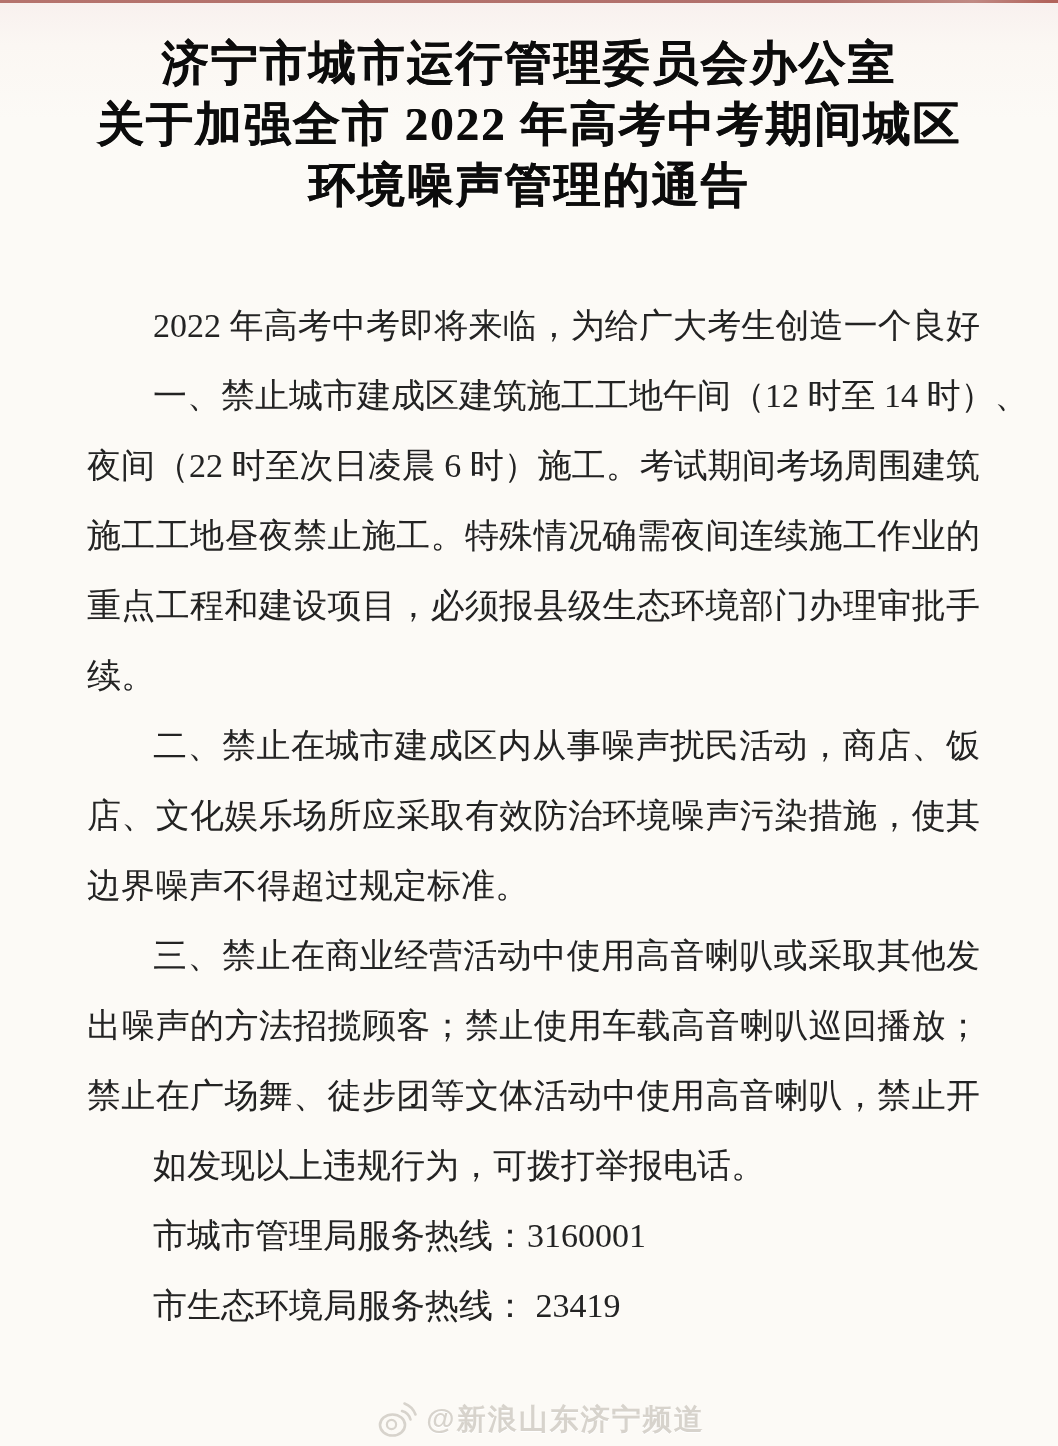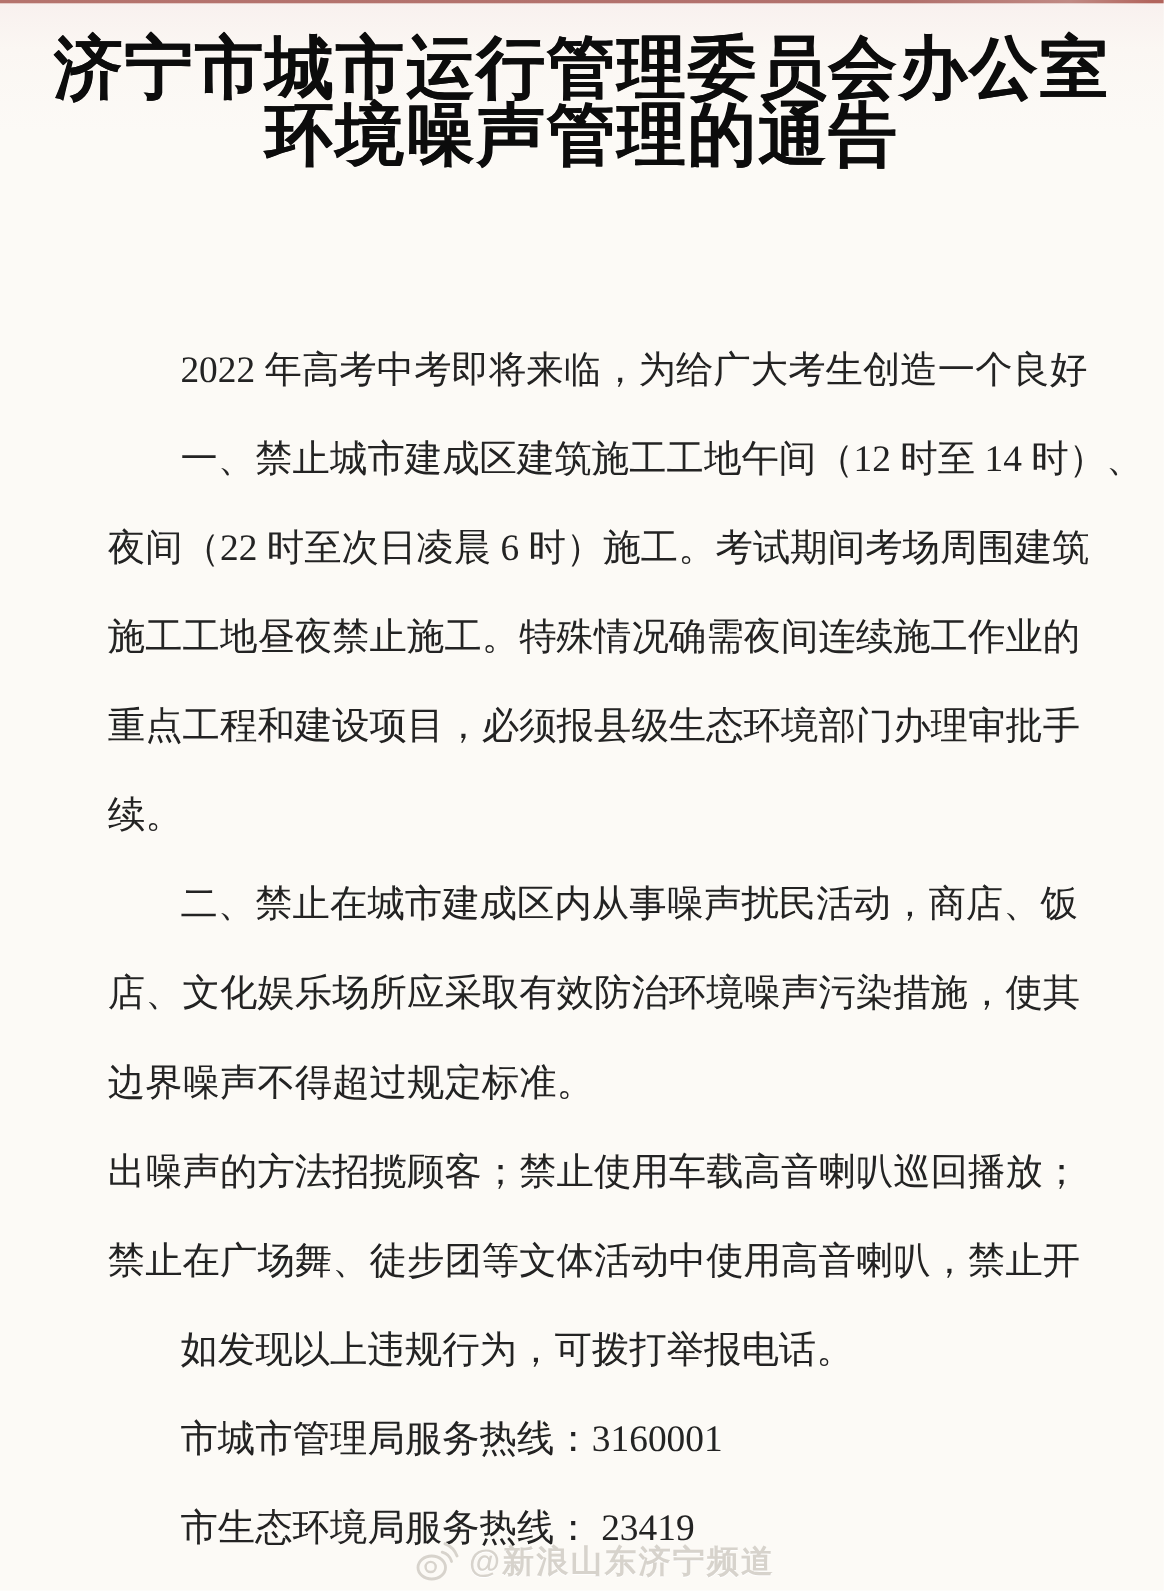--- a/index.html
+++ b/index.html
@@ -13,35 +13,35 @@
   }
   .scan-edge-line {
     position:absolute; top:0; left:0;
     width:100%; height:3px;
     background:linear-gradient(90deg, #b5736d 0%, #b1706c 78%, #c08a84 92%, #b2645c 99%);
   }
   .title {
     position:absolute; top:33px; left:0; right:0;
     margin:0;
     text-align:center;
-    font-size:62px; line-height:61px;
+    font-size:47px; line-height:61px;
     font-weight:bold;
     letter-spacing:2px;
     color:#0c0c0c;
     text-shadow:0.6px 0 0 #0c0c0c;
   }
   .title .t-line { display:block; }
   .body-text {
     position:absolute; top:288px; left:82px;
     width:903px;
     font-size:34px; line-height:65px;
     color:#232323;
   }
   .line {
-    margin:16px; padding:0;
+    margin:5px; padding:0;
     height:65px;
     text-align:justify;
     text-align-last:justify;
     white-space:nowrap;
   }
   .line.indent { text-indent:66px; }
   .line.short { text-align:left; text-align-last:left; }
   .watermark {
     position:absolute; left:0; right:0; bottom:4px;
     display:flex; align-items:center; justify-content:center;
@@ -60,33 +60,35 @@
 </style>
 </head>
 <body>
 
 <div class="page">
 
   <div class="scan-edge-line"></div>
 
   <h1 class="title">
     <span class="t-line">济宁市城市运行管理委员会办公室</span>
+    <span class="t-line">关于加强全市 2022 年高考中考期间城区</span>
     <span class="t-line">环境噪声管理的通告</span>
   </h1>
 
   <div class="body-text">
     <p class="line indent">2022 年高考中考即将来临，为给广大考生创造一个良好</p>
     <p class="line indent">一、禁止城市建成区建筑施工工地午间（12 时至 14 时）、</p>
     <p class="line">夜间（22 时至次日凌晨 6 时）施工。考试期间考场周围建筑</p>
     <p class="line">施工工地昼夜禁止施工。特殊情况确需夜间连续施工作业的</p>
     <p class="line">重点工程和建设项目，必须报县级生态环境部门办理审批手</p>
     <p class="line short">续。</p>
     <p class="line indent">二、禁止在城市建成区内从事噪声扰民活动，商店、饭</p>
     <p class="line">店、文化娱乐场所应采取有效防治环境噪声污染措施，使其</p>
     <p class="line short">边界噪声不得超过规定标准。</p>
+    <p class="line indent">三、禁止在商业经营活动中使用高音喇叭或采取其他发</p>
     <p class="line">出噪声的方法招揽顾客；禁止使用车载高音喇叭巡回播放；</p>
     <p class="line">禁止在广场舞、徒步团等文体活动中使用高音喇叭，禁止开</p>
     <p class="line indent short">如发现以上违规行为，可拨打举报电话。</p>
     <p class="line indent short">市城市管理局服务热线：3160001</p>
     <p class="line indent short">市生态环境局服务热线： 23419</p>
   </div>
 
   <div class="watermark">
     <span class="wm-icon">
       <svg width="44" height="44" viewBox="0 0 44 44" fill="none">

